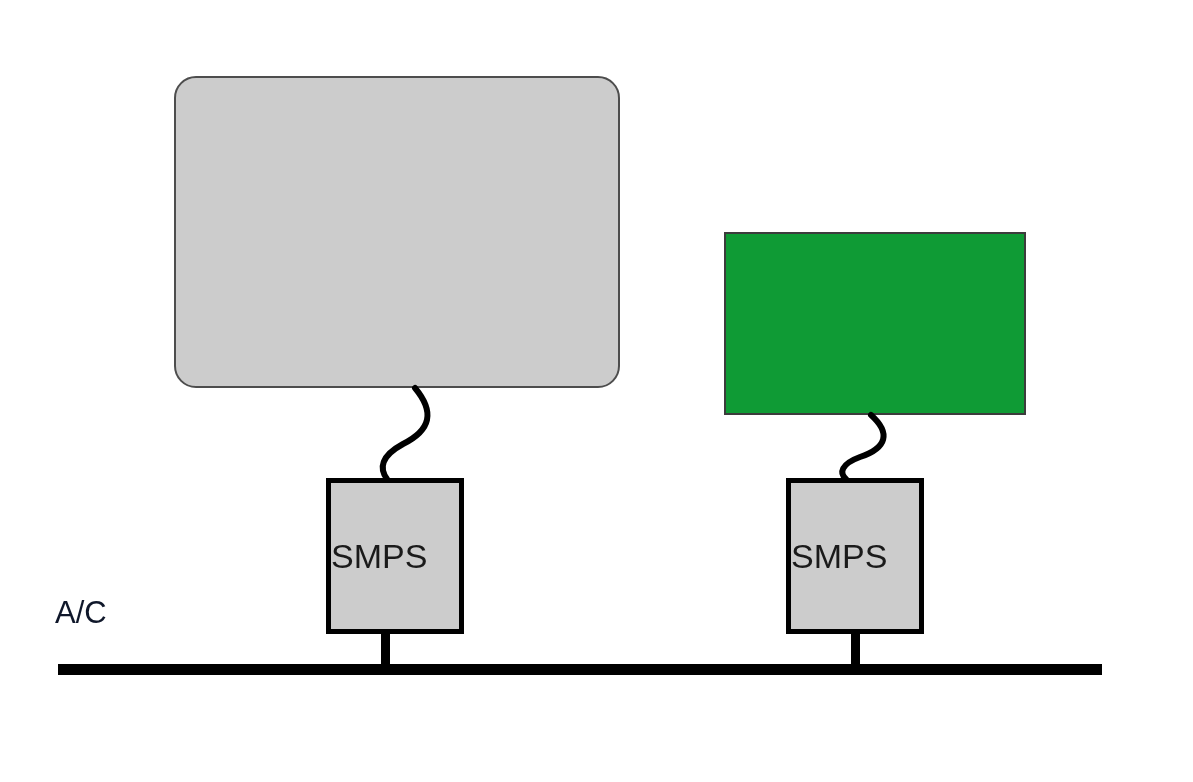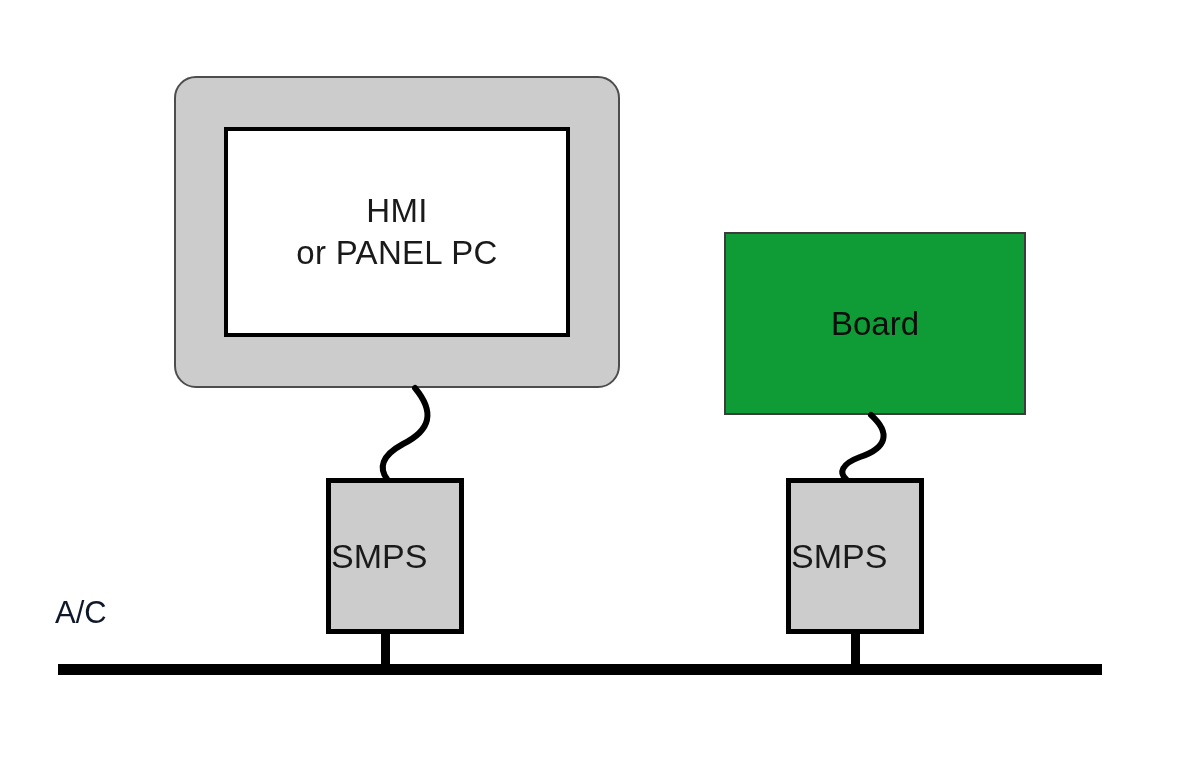--- a/index.html
+++ b/index.html
@@ -130,27 +130,22 @@
   }
   #cable-left  { left: 373px; top: 386px; }
   #cable-right { left: 833px; top: 413px; }
 </style>
 </head>
 <body>
 
 <div id="canvas">
 
   <div class="hmi-bezel"></div>
-  <div class="hmi-screen">
-    <div class="hmi-line">HMI</div>
-    <div class="hmi-line">or PANEL PC</div>
-  </div>
 
   <div class="control-board">
-    <div class="control-line">Board</div>
   </div>
 
   <div class="smps" id="smps-left">
     <span class="smps-label">SMPS</span>
   </div>
 
   <div class="smps" id="smps-right">
     <span class="smps-label">SMPS</span>
   </div>
 

